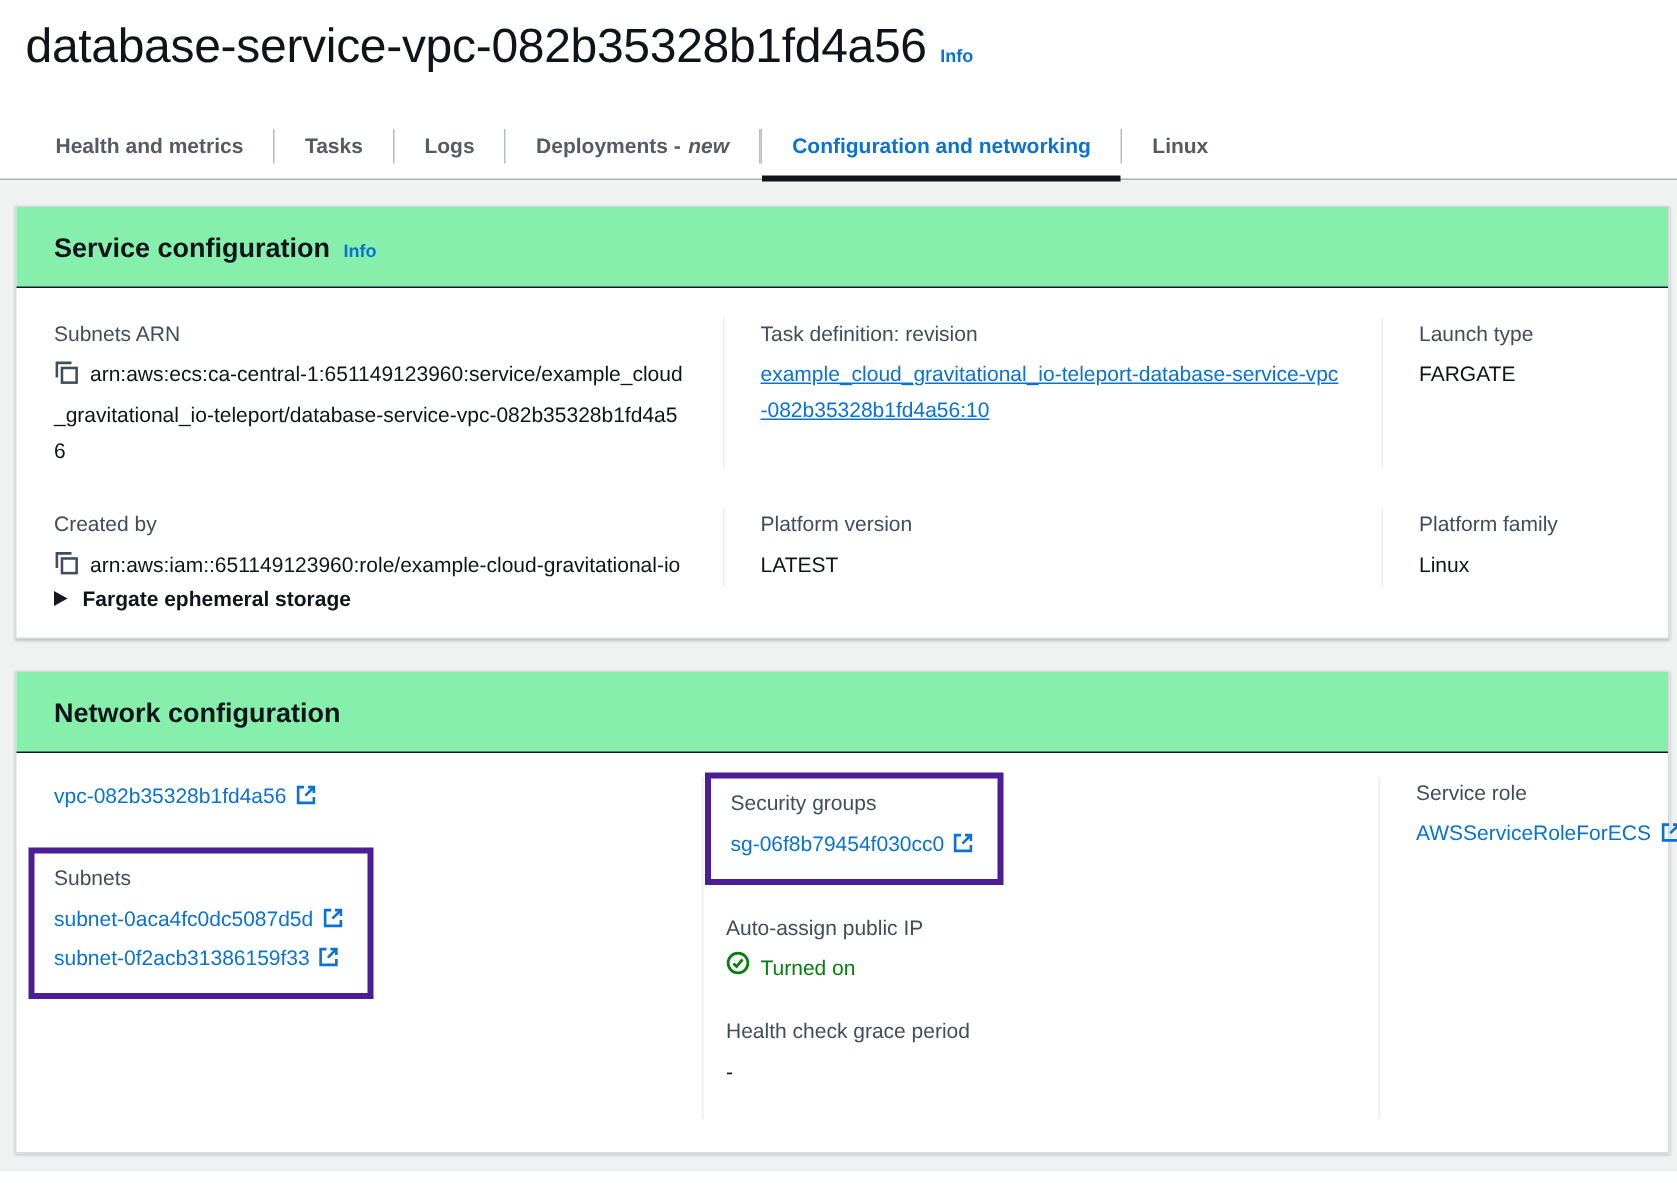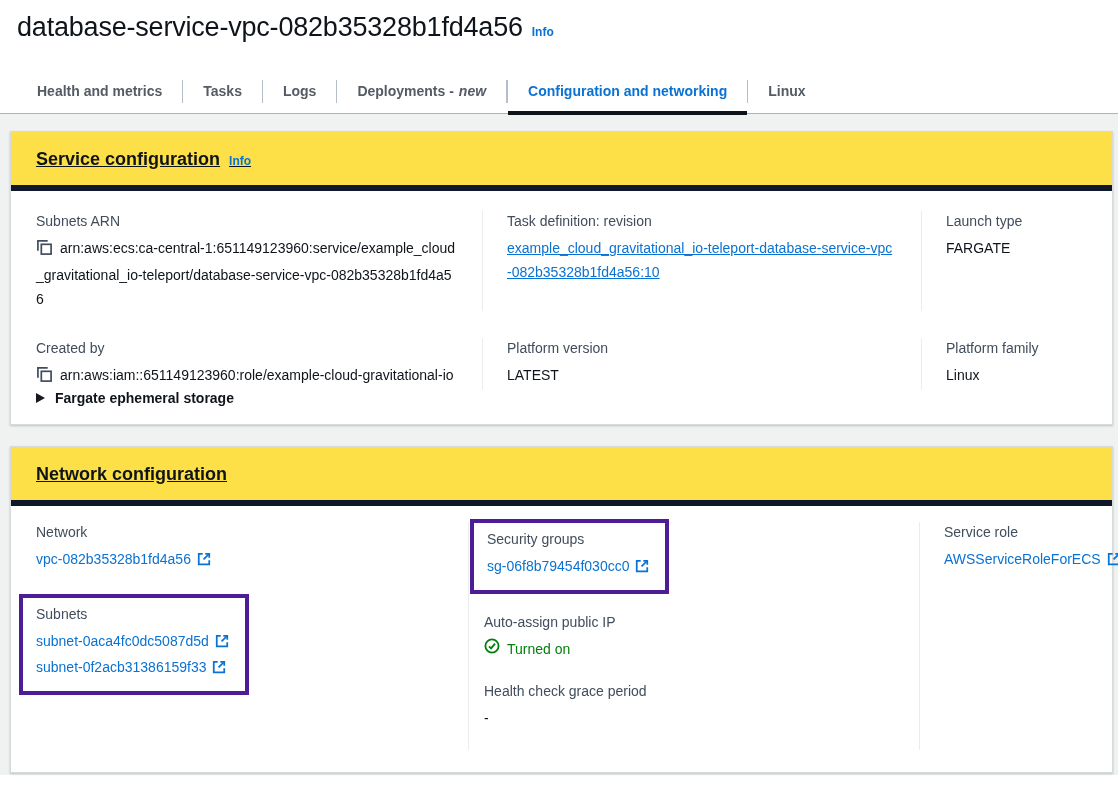--- a/index.html
+++ b/index.html
@@ -3,38 +3,38 @@
 <meta charset="utf-8">
 <style>
   * { margin:0; padding:0; box-sizing:border-box; }
   html,body { background:#fff; }
   .page {
     width:1118px; height:792px; overflow:hidden; position:relative;
     font-family:"Liberation Sans", sans-serif; background:#fff; color:#0f141a;
   }
   
   .page-header { padding:12px 20px 0 17px; display:flex; align-items:baseline; gap:9px; }
-  .page-title { font-size:27px; font-weight:500; color:#0f141a; letter-spacing:-0.2px; }
+  .page-title { font-size:32px; font-weight:500; color:#0f141a; letter-spacing:-0.2px; }
   .info-link { font-size:12px; font-weight:700; color:#0972d3; cursor:pointer; }
   
   .tabs { display:flex; align-items:stretch; margin-top:27px; padding-left:17px;
           border-bottom:1px solid #a9b4be; background:#fff; }
   .tab { position:relative; padding:13px 20px 14px; font-size:14px; font-weight:700;
          color:#545b64; cursor:pointer; white-space:nowrap; }
   .tab .italic { font-style:italic; margin-left:5px; }
   .tab.active { color:#0972d3; }
   .tab.active::after { content:""; position:absolute; left:0; right:0; bottom:-2px;
                        height:4px; background:#0f141a; }
   .tab-divider { width:1px; background:#b6bec9; margin:10px 0; }
   
   .content { background:#f0f1f1; padding:17px 5px 0 10px; min-height:661px; }
   .card { background:#fff; border:1px solid #d5dbdb; box-shadow:0 1px 2px rgba(0,28,36,0.22);
           margin-bottom:21px; }
-  .card-header { background:#fde047; border-bottom:6px solid #0f172a;
-                 padding:17px 25px 15px; display:flex; align-items:baseline; gap:9px;text-decoration:underline; }
+  .card-header { background:#86efac; border-bottom:1px solid #0f172a;
+                 padding:17px 25px 15px; display:flex; align-items:baseline; gap:9px; }
   .card-title { font-size:18px; font-weight:700; color:#0f141a; }
   
   .sc-body { padding:20px 25px 18px; }
   .kv-grid { display:grid; grid-template-columns:446px 439px 1fr; }
   .kv-grid.row2 { margin-top:27px; }
   .kv-cell { padding-right:26px; }
   .kv-cell + .kv-cell { border-left:1px solid #eaeded; padding-left:24px; }
   .kv-label { font-size:14px; color:#414d5c; line-height:20px; margin-bottom:5px; }
   .kv-value { font-size:14px; color:#0f141a; line-height:24px; word-break:break-all; }
   .icon-copy { display:inline-block; vertical-align:-3px; margin-right:7px; cursor:pointer; }
@@ -146,21 +146,20 @@
 
     <div class="card">
       <div class="card-header">
         <span class="card-title">Network configuration</span>
       </div>
       <div class="nc-body">
         <div class="nc-grid">
 
           <div class="nc-col">
             <div class="field">
-              <div class="kv-label">Network</div>
               <div class="nc-link-row">
                 <a class="link"><span>vpc-082b35328b1fd4a56</span><span class="icon-ext"><svg width="14" height="14" viewBox="0 0 16 16" fill="none" stroke="#0972d3" stroke-width="2">
                         <path d="M14 9.5V14H2V2h4.5"></path>
                         <path d="M9.5 2H14v4.5"></path>
                         <path d="M14 2L7.5 8.5"></path>
                       </svg></span></a>
               </div>
             </div>
             <div class="highlight-box box-subnets">
               <div class="kv-label">Subnets</div>

